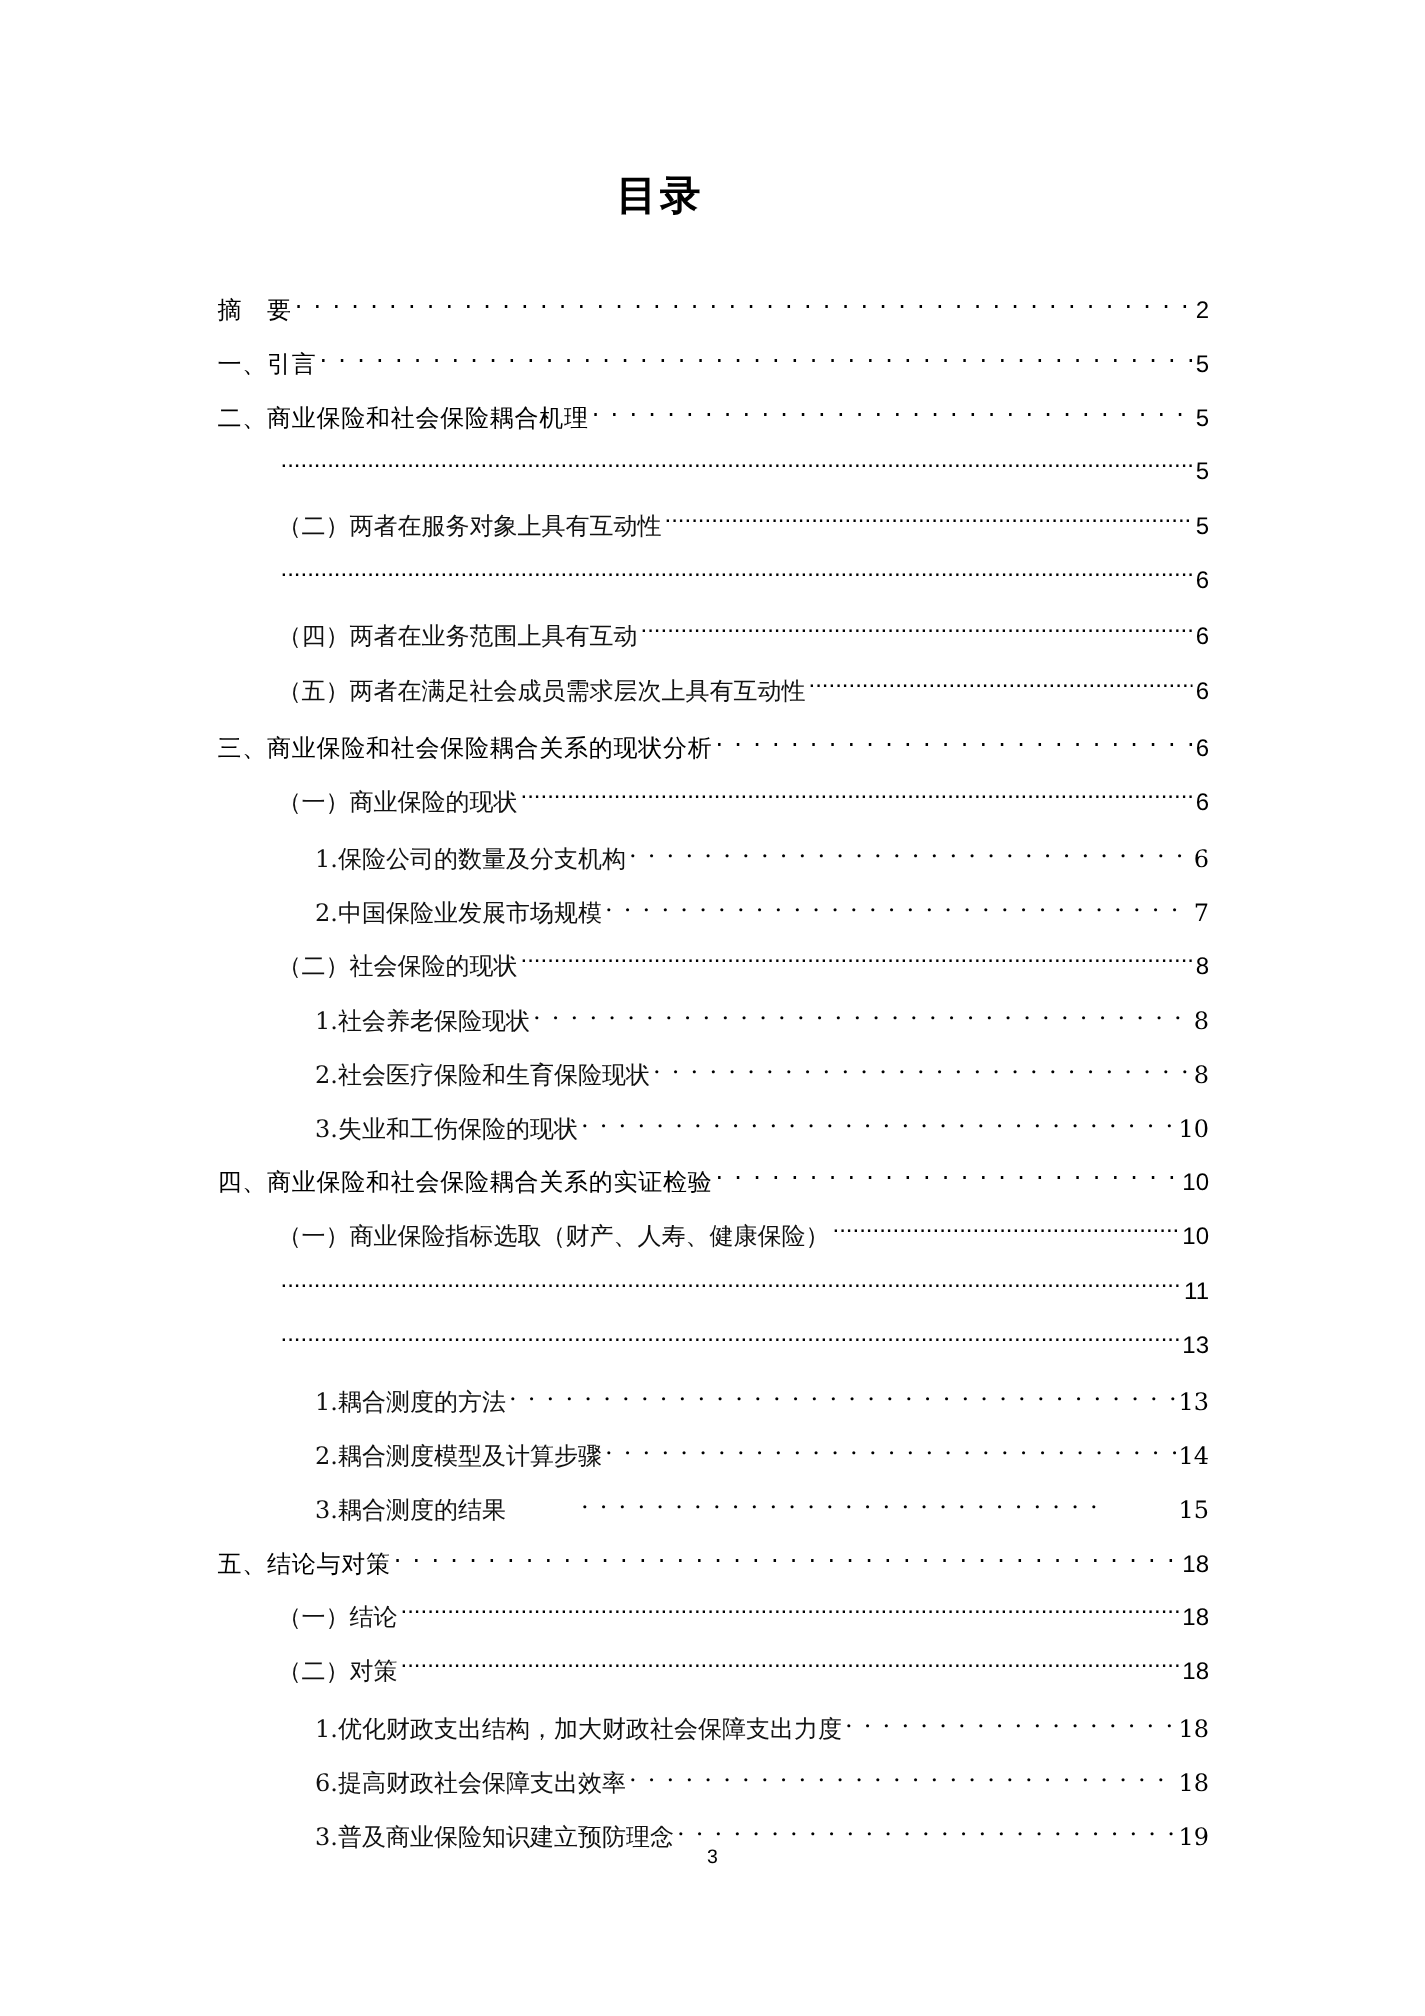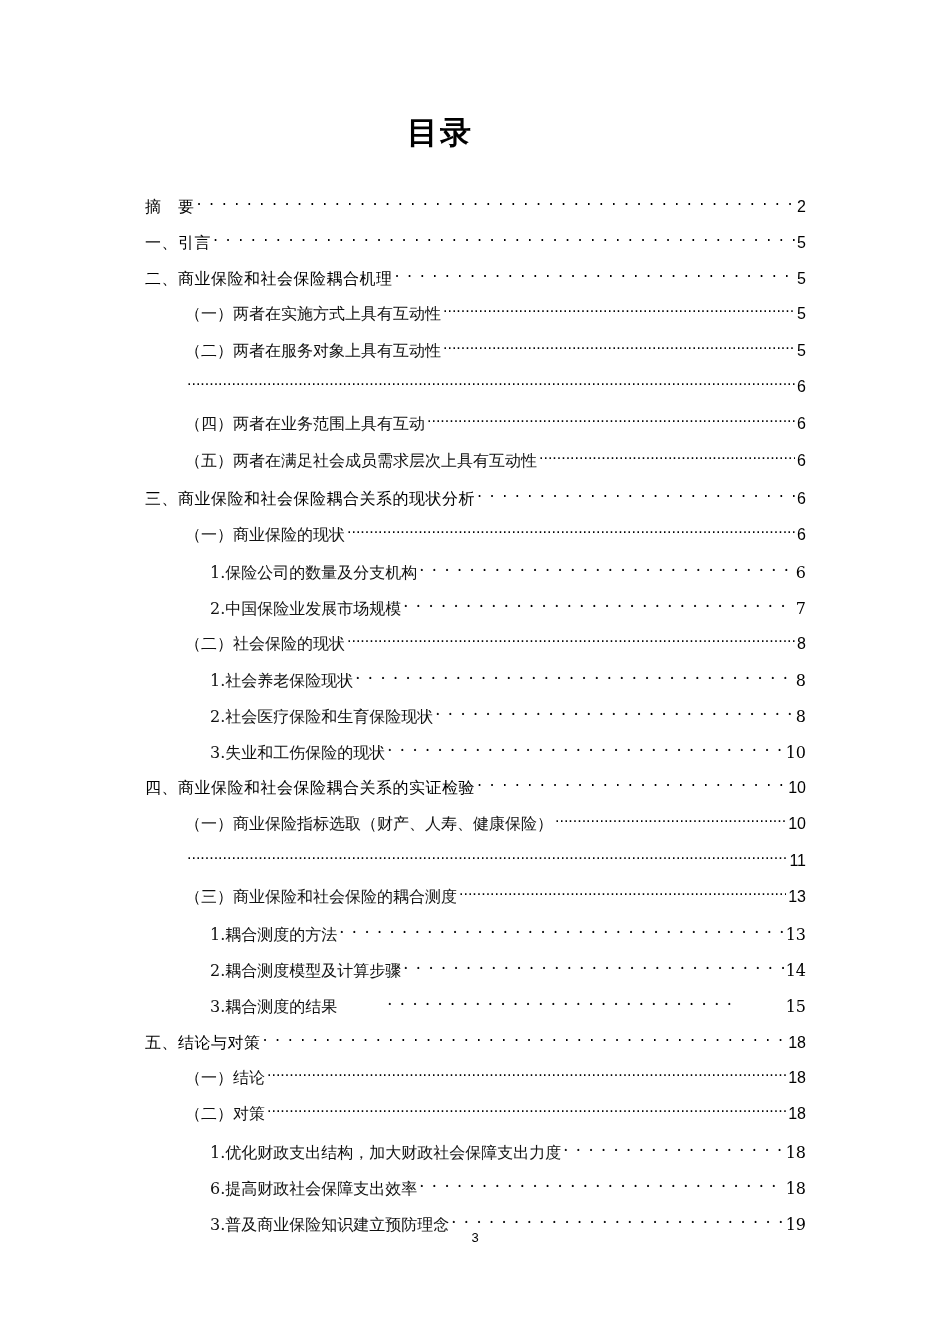--- a/index.html
+++ b/index.html
@@ -1,19 +1,19 @@
 <!DOCTYPE html>
 <html><head>
 <meta charset="utf-8">
 <style>
   html, body { margin: 0; padding: 0; background: #ffffff; }
   body { width: 950px; height: 1344px; position: relative; overflow: hidden;
          font-family: "DejaVu Serif", "Liberation Serif", serif; color: #000; }
   .title { position: absolute; left: 0; width: 880px; top: 112px; text-align: center;
-           font-family: "DejaVu Sans", "Liberation Sans", sans-serif; font-size: 31px; font-weight: bold; letter-spacing: 2px; }
+           font-family: "DejaVu Sans", "Liberation Sans", sans-serif; font-size: 27px; font-weight: bold; letter-spacing: 2px; }
   .toc-entry { position: absolute; right: 144px; height: 24px; display: flex; align-items: baseline;
                font-size: 16px; line-height: 24px; white-space: nowrap; }
   .toc-entry .label { flex: 0 0 auto; }
   .toc-entry .leader { flex: 1 1 auto; overflow: hidden; margin: 0 2px; position: relative; height: 24px; }
   .toc-entry .leader::after { content: ". . . . . . . . . . . . . . . . . . . . . . . . . . . . . . . . . . . . . . . . . . . . . . . . . . . . . . . . . . . . . . . . . . . . . . . . . . . . . . . . . . . . . . . . . . . . . . . . . . . . . . . . . . . . . . . . . . . . . . . . . . . . . . . . . . . . . . . .";
                position: absolute; left: 0; bottom: 0; white-space: nowrap; letter-spacing: 1.2px; }
   .toc-entry.dense .leader::after { content: "........................................................................................................................................................................................................................................................................................................"; letter-spacing: 0; font-family: "Liberation Sans", sans-serif; }
   .toc-entry .page { flex: 0 0 auto; text-align: right; }
   .lvl1 { left: 145px; font-family: "DejaVu Sans", "Liberation Sans", sans-serif; }
   .lvl2 { left: 185px; }
@@ -40,21 +40,20 @@
       <span class="label">一、引言</span>
       <span class="leader"></span>
       <span class="page">5</span>
     </div>
     <div class="toc-entry lvl1" style="top: 260px;">
       <span class="label">二、商业保险和社会保险耦合机理</span>
       <span class="leader"></span>
       <span class="page">5</span>
     </div>
     <div class="toc-entry lvl2 dense" style="top: 295px;">
-      <span class="label">（一）两者在实施方式上具有互动性</span>
       <span class="leader"></span>
       <span class="page">5</span>
     </div>
     <div class="toc-entry lvl2 dense" style="top: 332px;">
       <span class="label">（二）两者在服务对象上具有互动性</span>
       <span class="leader"></span>
       <span class="page">5</span>
     </div>
     <div class="toc-entry lvl2 dense" style="top: 368px;">
       <span class="leader"></span>
@@ -118,21 +117,20 @@
     <div class="toc-entry lvl2 dense" style="top: 805px;">
       <span class="label">（一）商业保险指标选取（财产、人寿、健康保险）</span>
       <span class="leader"></span>
       <span class="page">10</span>
     </div>
     <div class="toc-entry lvl2 dense" style="top: 842px;">
       <span class="leader"></span>
       <span class="page">11</span>
     </div>
     <div class="toc-entry lvl2 dense" style="top: 878px;">
-      <span class="label">（三）商业保险和社会保险的耦合测度</span>
       <span class="leader"></span>
       <span class="page">13</span>
     </div>
     <div class="toc-entry lvl3" style="top: 916px;">
       <span class="label">1.耦合测度的方法</span>
       <span class="leader"></span>
       <span class="page">13</span>
     </div>
     <div class="toc-entry lvl3" style="top: 952px;">
       <span class="label">2.耦合测度模型及计算步骤</span>

